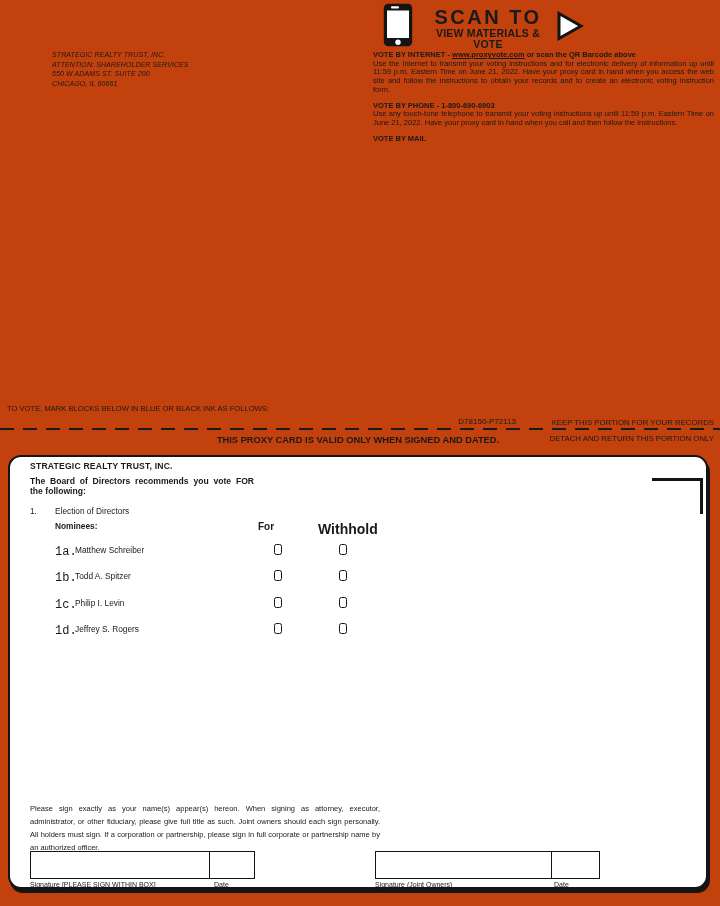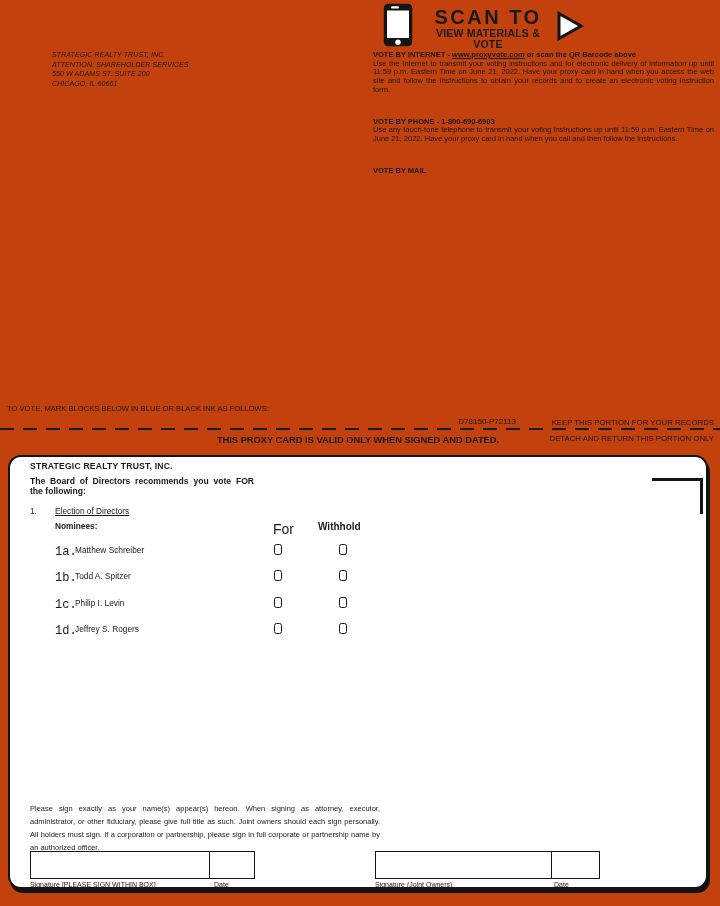--- a/index.html
+++ b/index.html
@@ -15,21 +15,21 @@
   
   .phone-icon { left:383px; top:3px; }
   .scan-text { left:420px; top:7px; width:136px; text-align:center; }
   .scan-title { font-size:20px; font-weight:bold; letter-spacing:2.5px; line-height:21px; }
   .scan-sub { font-size:10.5px; font-weight:bold; letter-spacing:.2px; line-height:11px; }
   .arrow-icon { left:556px; top:11px; }
 
   
   .methods { left:373px; top:51px; width:341px; font-size:7.5px; line-height:8.7px; text-align:justify; }
   .m-head { font-weight:bold; }
-  .m-head.gap { margin-top:23px; }
+  .m-head.gap { margin-top:7px; }
   .m-link { text-decoration:underline; }
   .m-body { margin:0; }
 
   
   .mark-instr { left:7px; top:404px; font-size:7.6px; }
   .control-no { left:366px; top:417px; width:150px; text-align:right; font-size:8px; }
   .keep-note { right:6px; top:418px; font-size:7.8px; }
   .dash-line { left:0; top:428px; width:720px; height:2px;
     background:repeating-linear-gradient(90deg,#1a1a1a 0 14px,transparent 14px 23px); }
   .valid-note { left:138px; top:435px; width:440px; text-align:center; font-weight:bold; font-size:9.3px; }
@@ -37,24 +37,24 @@
 
   
   .card { left:8px; top:455px; width:700px; height:434px; box-sizing:border-box;
     border:2px solid #141414; border-radius:13px; box-shadow:2px 4px 0 0 #141414; background:#fff; }
   .company { left:20px; top:4px; font-size:8.6px; font-weight:bold; letter-spacing:.2px; }
   .crop-mark { left:642px; top:21px; width:48px; height:33px;
     border-top:3px solid #141414; border-right:3px solid #141414; }
   .rec1 { left:20px; top:19px; font-size:8.6px; font-weight:bold; word-spacing:2.4px;text-align:right; }
   .rec2 { left:20px; top:29px; font-size:8.6px; font-weight:bold; }
   .prop-num { left:20px; top:49px; font-size:8.3px; }
-  .prop-title { left:45px; top:49px; font-size:8.3px;text-decoration:underline; }
+  .prop-title { left:45px; top:49px; font-size:8.3px; }
   .nominees-label { left:45px; top:64px; font-size:8.3px; font-weight:bold; }
-  .col-for { left:248px; top:64px; width:36px; text-align:right; font-size:14px; font-weight:normal; }
-  .col-withhold { left:308px; top:64px; width:56px; text-align:left; font-size:10px; font-weight:bold; }
+  .col-for { left:248px; top:64px; width:36px; text-align:left; font-size:10px; font-weight:bold; }
+  .col-withhold { left:308px; top:64px; width:56px; text-align:left; font-size:14px; font-weight:bold; }
   .nrow { left:45px; height:13px; width:620px; }
   .nrow .nid { position:absolute; left:0; top:0; font-size:12px;font-family:Liberation Mono, monospace; }
   .nrow .nname { position:absolute; left:20px; top:0; font-size:8.3px; }
   .cb { position:absolute; top:-1px; width:8px; height:11px; box-sizing:border-box;
     border:1.6px solid #141414; border-radius:2.5px; background:#fff; }
   .cb.for { left:219px; }
   .cb.withhold { left:284px; }
   .sign-instr { left:20px; top:345px; width:350px; font-size:7.5px; line-height:13px; text-align:justify; }
   .sig-group { top:394px; height:28px; box-sizing:border-box; border:1.6px solid #141414; background:#fff; }
   .sig-group.left { left:20px; width:225px; }

